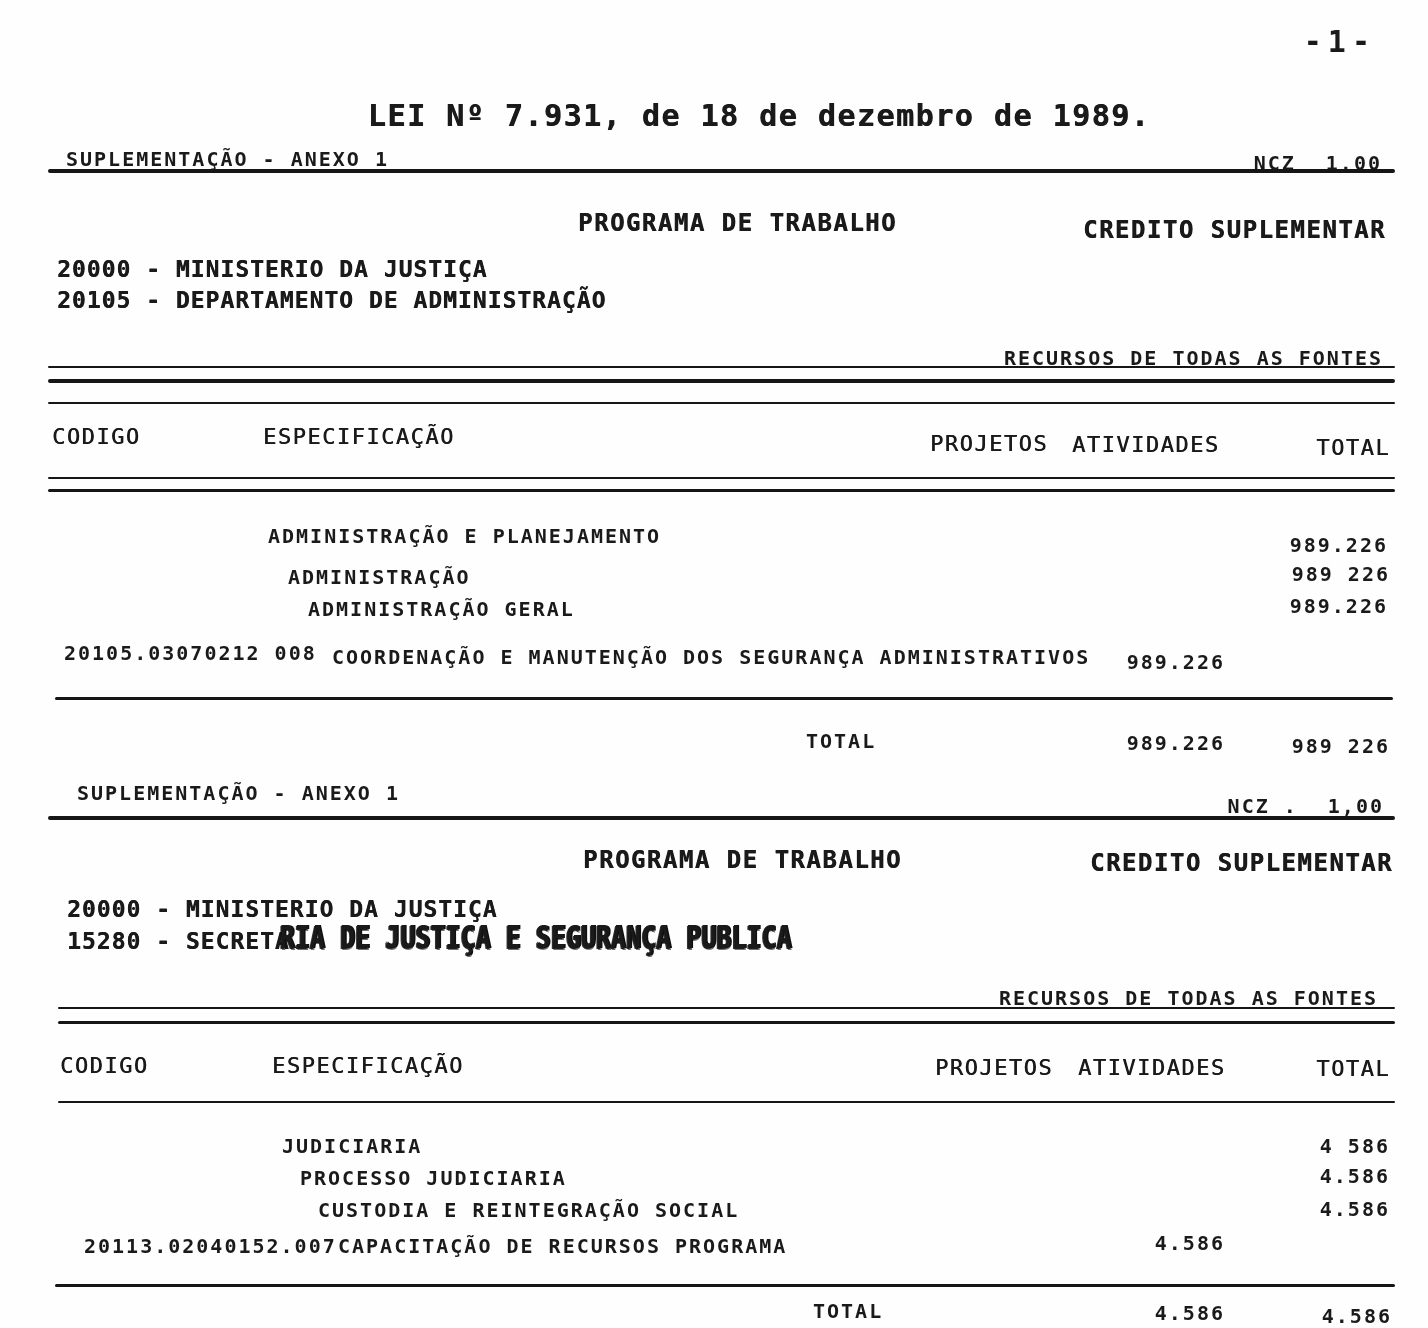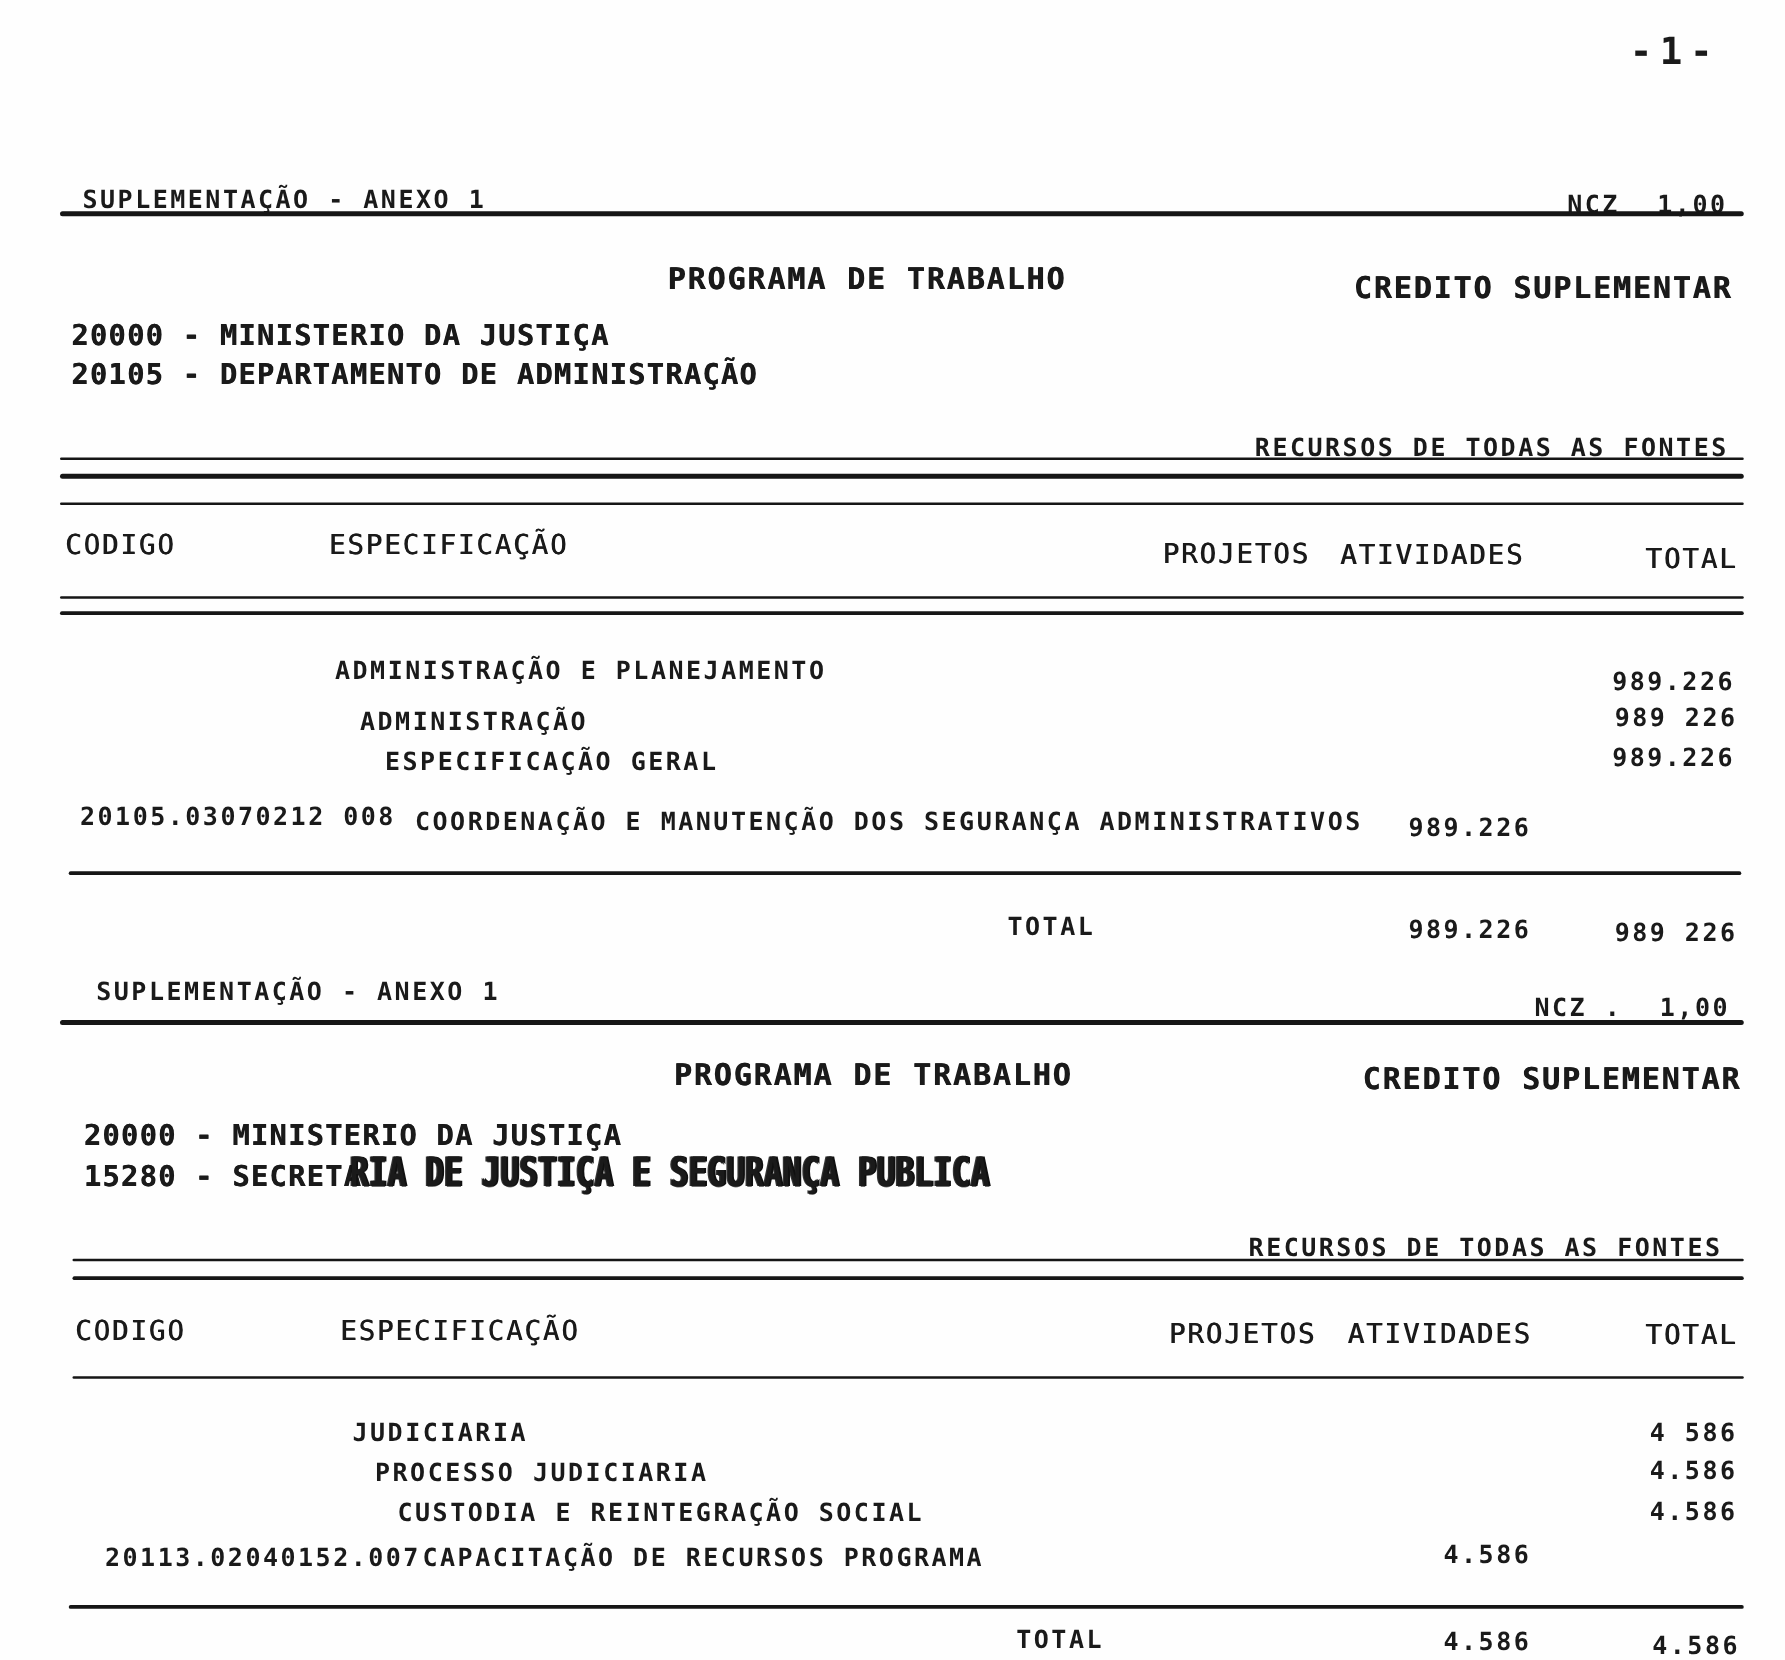--- a/index.html
+++ b/index.html
@@ -12,21 +12,21 @@
     font-family:"DejaVu Sans Mono","Liberation Mono",monospace;
     color:#1a1a1a;
   }
   .abs { position:absolute; white-space:nowrap; }
   .rule { position:absolute; background:#161616; border-radius:2px; }
   
   .tw { font-size:20px; font-weight:bold; letter-spacing:2px; }
   
   .colh { font-size:22px; letter-spacing:1.5px; text-shadow:0.5px 0 0 currentColor; }
   
-  .sec-title { font-size:24px; font-weight:bold; letter-spacing:1.5px; text-shadow:0.5px 0 0 currentColor; }
+  .sec-title { font-size:24px; font-weight:bold; letter-spacing:1.5px; text-shadow:0.5px 0 0 currentColor;margin-left:44px; }
   
   .org { font-size:23px; font-weight:bold; letter-spacing:1px; text-shadow:0.4px 0 0 currentColor;text-align:right; }
   .title {
     font-size:30px; font-weight:bold; letter-spacing:1.5px;
     width:100%; text-align:center; padding-left:90px;
     text-shadow:0.6px 0 0 currentColor;
   }
   .page-num { font-size:30px; font-weight:bold; letter-spacing:6px; }
   .ncz { display:flex; gap:30px; }
   
@@ -38,20 +38,21 @@
     margin-left:-10px;
     text-shadow:1.5px 0 0 #101010, -1px 0.5px 0 rgba(16,16,16,.85), 0.5px 1px 0 rgba(16,16,16,.6);
   }
 </style>
 </head>
 <body>
 
 <div class="doc">
 
   <div class="abs page-num" style="top:24px;right:52px">-1-</div>
+  <div class="abs title" style="top:98px;left:0">LEI Nº 7.931, de 18 de dezembro de 1989.</div>
 
   <section>
     <div class="abs tw" style="top:147px;left:66px">SUPLEMENTAÇÃO - ANEXO 1</div>
     <div class="abs ncz" style="top:151px;right:46px">
       <span class="tw">NCZ</span>
       <span class="tw">1,00</span>
     </div>
     <div class="rule" style="top:169px;left:48px;width:1347px;height:4px"></div>
 
     <div class="abs sec-title" style="top:209px;left:534px">PROGRAMA DE TRABALHO</div>
@@ -74,21 +75,21 @@
 
     <div class="rule" style="top:477px;left:48px;width:1347px;height:2px"></div>
     <div class="rule" style="top:489px;left:48px;width:1347px;height:3px"></div>
 
     <div class="abs tw" style="top:524px;left:268px">ADMINISTRAÇÃO E PLANEJAMENTO</div>
     <div class="abs tw" style="top:533px;right:40px">989.226</div>
 
     <div class="abs tw" style="top:565px;left:288px">ADMINISTRAÇÃO</div>
     <div class="abs tw" style="top:562px;right:38px">989 226</div>
 
-    <div class="abs tw" style="top:597px;left:308px">ESPECIFICAÇÃO GERAL</div>
+    <div class="abs tw" style="top:597px;left:308px">ADMINISTRAÇÃO GERAL</div>
     <div class="abs tw" style="top:594px;right:40px">989.226</div>
 
     <div class="abs tw" style="top:641px;left:64px">20105.03070212 008</div>
     <div class="abs tw" style="top:645px;left:332px">COORDENAÇÃO E MANUTENÇÃO DOS SEGURANÇA ADMINISTRATIVOS</div>
     <div class="abs tw" style="top:650px;right:203px">989.226</div>
 
     <div class="rule" style="top:697px;left:55px;width:1338px;height:3px"></div>
 
     <div class="abs tw" style="top:729px;left:806px">TOTAL</div>
     <div class="abs tw" style="top:731px;right:203px">989.226</div>

